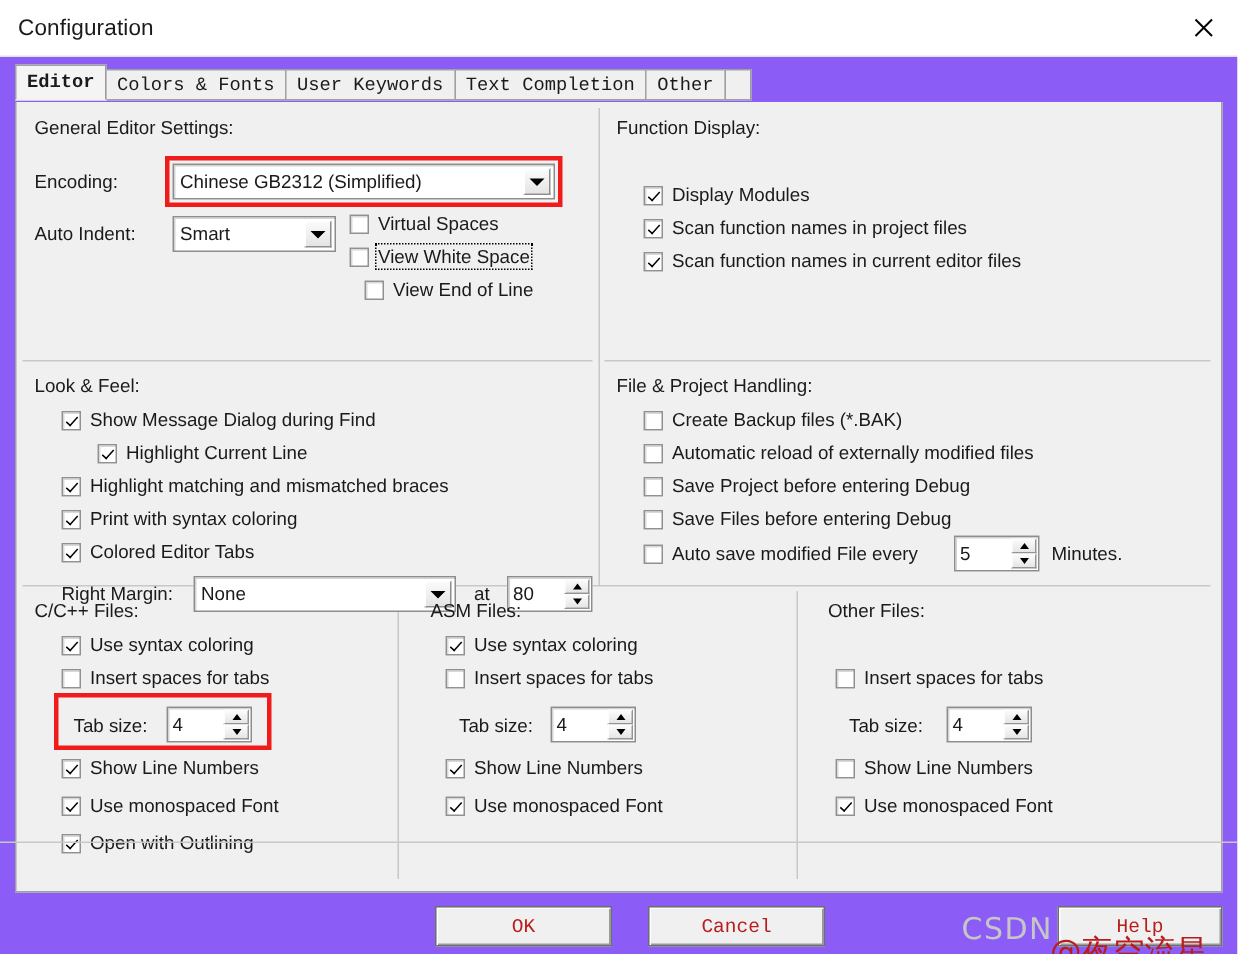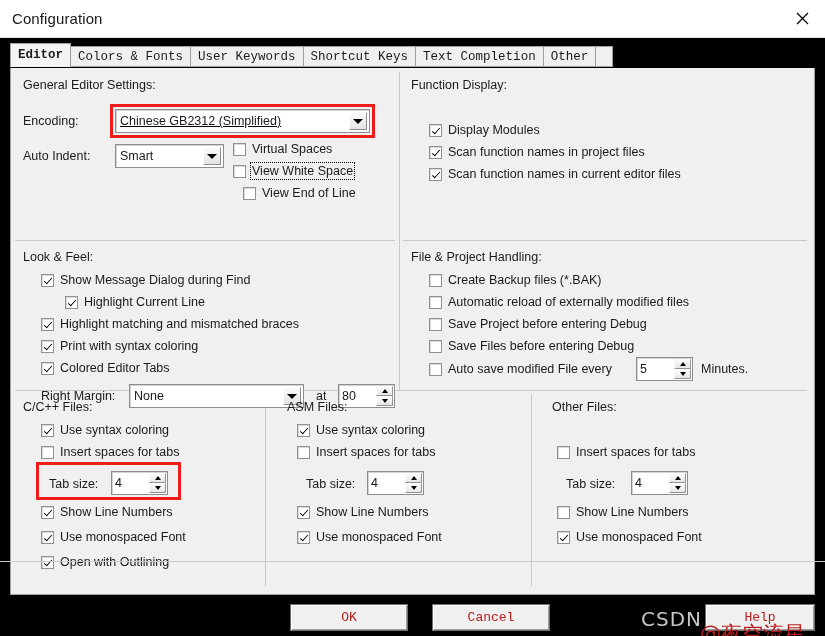--- a/index.html
+++ b/index.html
@@ -34,21 +34,21 @@
     width: 46px; height: 37px;
     display: flex; align-items: center; justify-content: center;
     cursor: default;
   }
   .close-btn svg { display: block; }
 
   
   .dialog {
     position: absolute; left: 0; top: 38px;
     width: 825px; height: 598px;
-    background: #000000;
+    background: #8b5cf6;
   }
 
   
   .tabstrip {
     position: absolute; left: 10px; top: 6px;
     height: 23px;
     display: flex; align-items: flex-end;
   }
   .tab {
     height: 21px;
@@ -284,44 +284,41 @@
     <div class="tab selected">
       <span>Editor</span>
     </div>
     <div class="tab">
       <span>Colors &amp; Fonts</span>
     </div>
     <div class="tab">
       <span>User Keywords</span>
     </div>
     <div class="tab">
-      <span>Shortcut Keys</span>
-    </div>
-    <div class="tab">
       <span>Text Completion</span>
     </div>
     <div class="tab">
       <span>Other</span>
     </div>
     <div class="tab spacer"></div>
   </div>
 
   <div class="client">
 
     <div class="vline" style="left:388px; top:4px; height:318px;"></div>
     <div class="hline" style="left:4px; top:172px; width:380px;"></div>
     <div class="hline" style="left:392px; top:172px; width:404px;"></div>
     <div class="hline" style="left:4px; top:322px; width:792px;"></div>
     <div class="vline" style="left:254px; top:326px; height:192px;"></div>
     <div class="vline" style="left:520px; top:326px; height:192px;"></div>
 
     <div class="grp-title" style="left:12px; top:10px;">General Editor Settings:</div>
 
     <div class="plain" style="left:12px; top:46px;">Encoding:</div>
-    <div class="combo" style="left:104px; top:41px; width:255px;text-decoration:underline;">
+    <div class="combo" style="left:104px; top:41px; width:255px;">
       <div class="val">Chinese GB2312 (Simplified)</div>
       <div class="arrow"></div>
     </div>
     <div class="redbox" style="left:99px; top:36px; width:265px; height:34px;"></div>
 
     <div class="plain" style="left:12px; top:81px;">Auto Indent:</div>
     <div class="combo" style="left:104px; top:76px; width:109px;">
       <div class="val">Smart</div>
       <div class="arrow"></div>
     </div>

